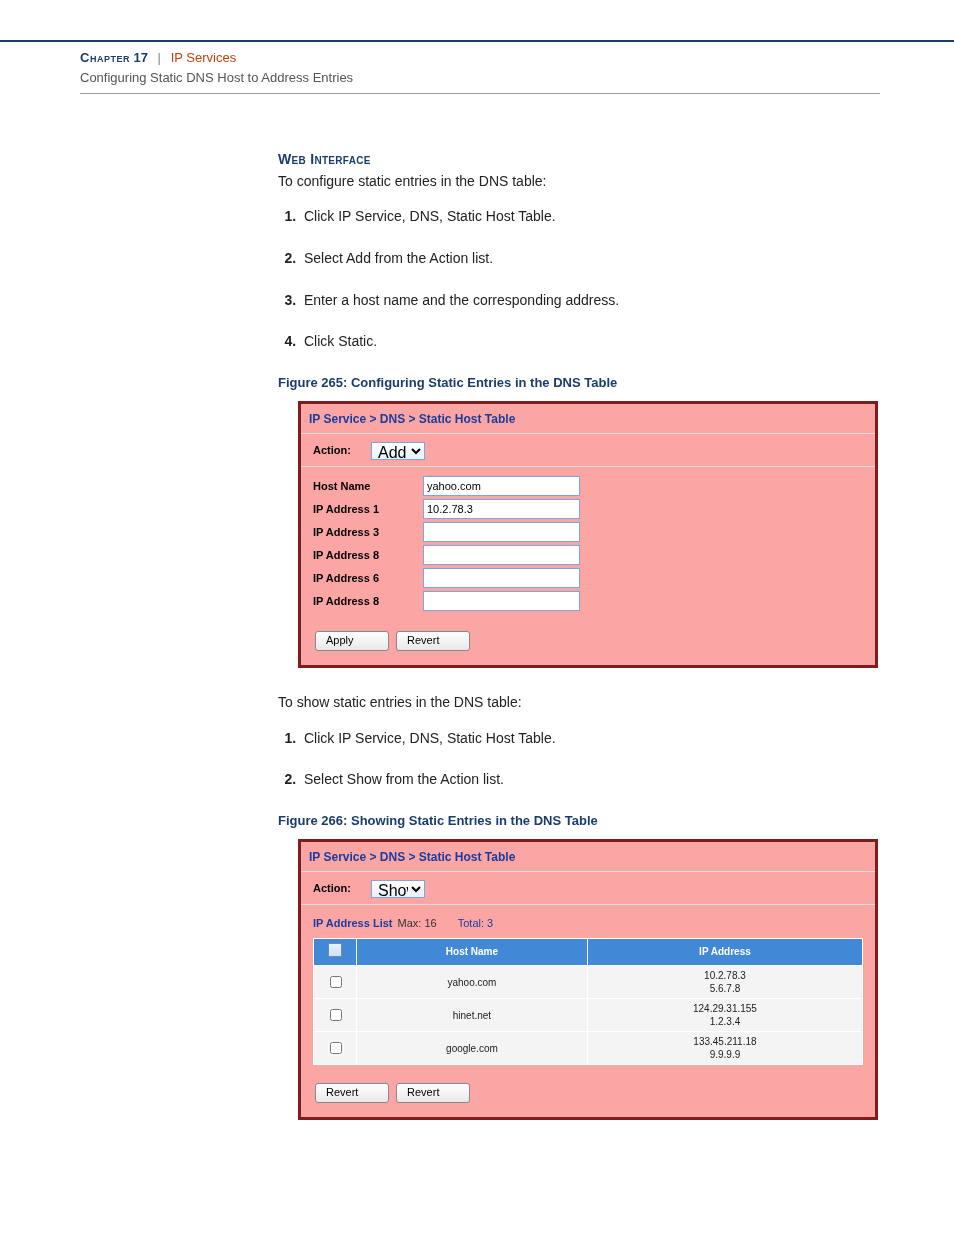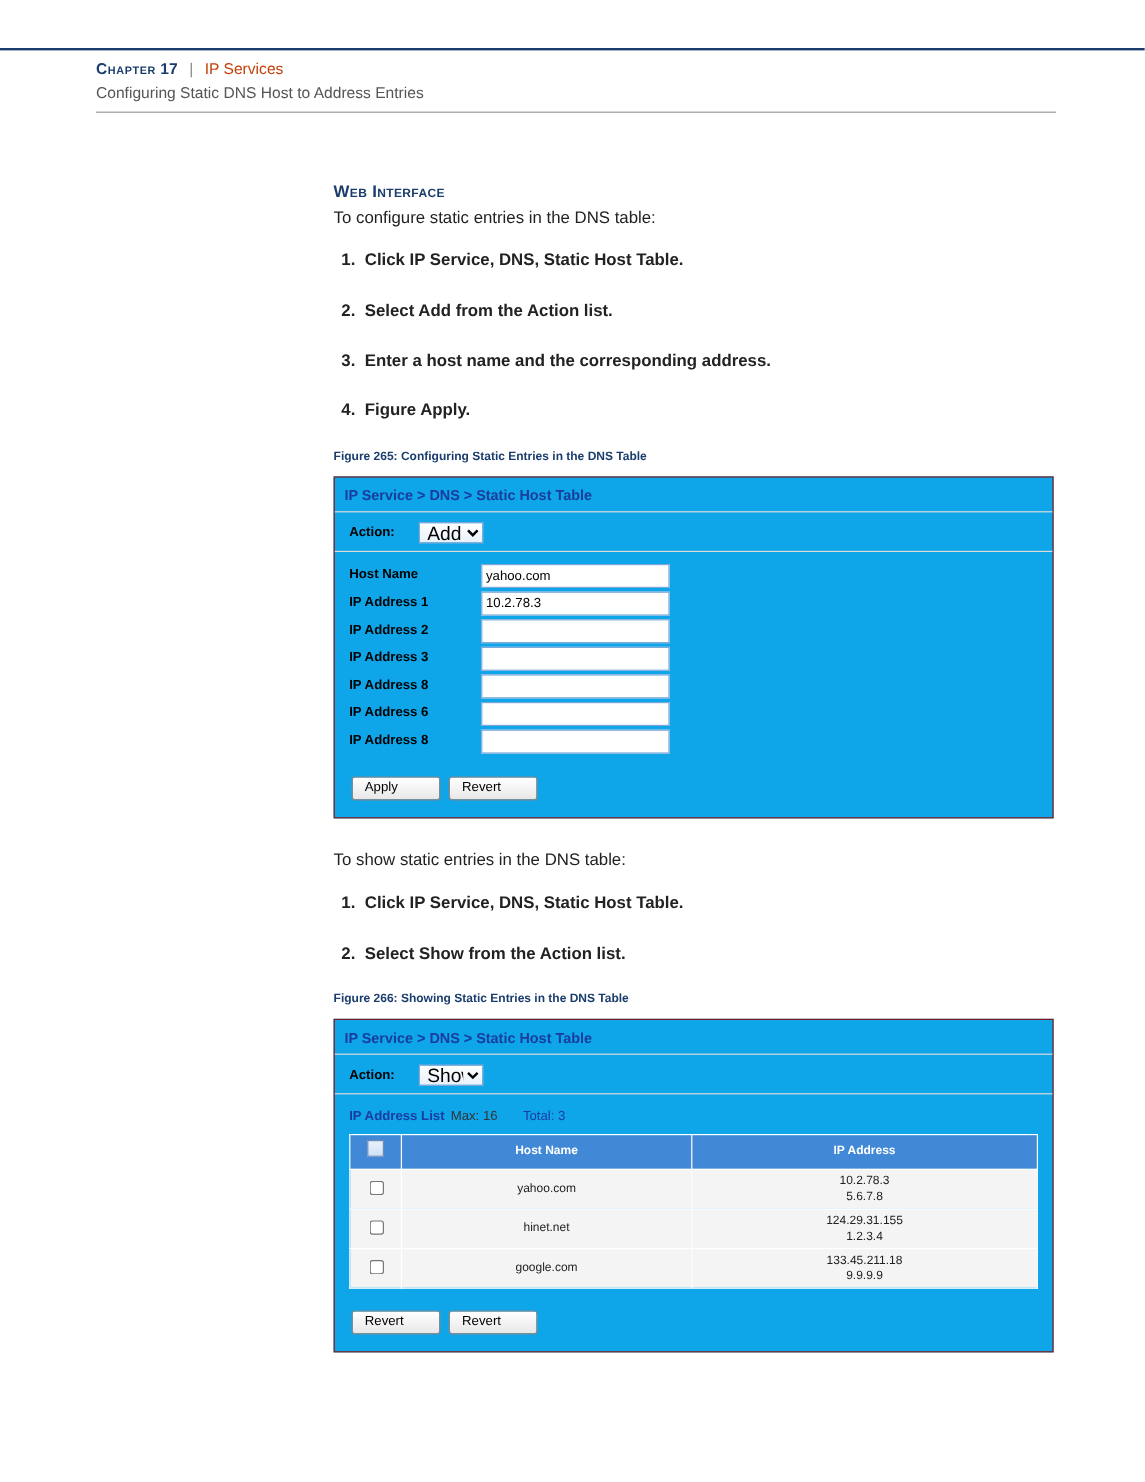--- a/index.html
+++ b/index.html
@@ -45,38 +45,38 @@
   .sec-head {
     color: #1a3d6d;
     font-weight: 700;
     font-variant: small-caps;
     letter-spacing: .3px;
     margin-top: 55px;
   }
   ol.steps {
     margin: 14px 0 18px 0;
     padding-left: 22px;
-    font-weight: bold;
   }
   ol.steps li { padding-left: 4px; margin-bottom: 20px;}
   ol.steps li::marker { font-weight: 700;}
   .fig-caption {
     color: #1a3d6d;
     font-weight: 700;
-    font-size: 10px;
+    font-size: 13px;
     margin: 6px 0 8px 0;
   }
 
   
   .panel {
-    border: 1px solid #7f1d1d;
-    background: #0ea5e9;
+    border: 3px solid #7f1d1d;
+    background: #fca5a5;
     font-family: Tahoma, Verdana, sans-serif;
     font-size: 11px;
     color: #000;
+    margin-left: 20px;
   }
   .panel-crumb {
     color: #1a3d9d;
     font-weight: 700;
     font-size: 12px;
     padding: 6px 8px 4px 8px;
     border-bottom: 1px solid #ddd;
   }
   .panel-inner { padding: 8px 12px 14px 12px;}
   .lbl-row { display: flex; align-items: center; margin-bottom: 6px;}
@@ -176,21 +176,21 @@
 
   <div class="body">
 
     <div class="sec-head">Web Interface</div>
     <div>To configure static entries in the DNS table:</div>
 
     <ol class="steps">
       <li>Click IP Service, DNS, Static Host Table.</li>
       <li>Select Add from the Action list.</li>
       <li>Enter a host name and the corresponding address.</li>
-      <li>Figure Apply.</li>
+      <li>Click Static.</li>
     </ol>
 
     <div class="fig-caption">Figure 265:  Configuring Static Entries in the DNS Table</div>
 
     <div class="panel">
       <div class="panel-crumb">IP Service &gt; DNS &gt; Static Host Table</div>
       <div class="panel-inner">
         <div class="lbl-row">
           <span class="lbl">Action:</span>
           <select class="sel sel1">
@@ -199,24 +199,20 @@
         </div>
         <div style="border-top:1px solid #ddd;margin:2px -12px 8px -12px;"></div>
         <div class="ip-col" id="ipcol">
             <div class="ip-row">
               <span class="ipl">Host Name</span>
               <input type="text" value="yahoo.com" style="">
             </div>
             <div class="ip-row">
               <span class="ipl">IP Address 1</span>
               <input type="text" value="10.2.78.3" style="">
-            </div>
-            <div class="ip-row">
-              <span class="ipl">IP Address 2</span>
-              <input type="text" style="">
             </div>
             <div class="ip-row">
               <span class="ipl">IP Address 3</span>
               <input type="text" style="">
             </div>
             <div class="ip-row">
               <span class="ipl">IP Address 8</span>
               <input type="text" style="">
             </div>
             <div class="ip-row">

